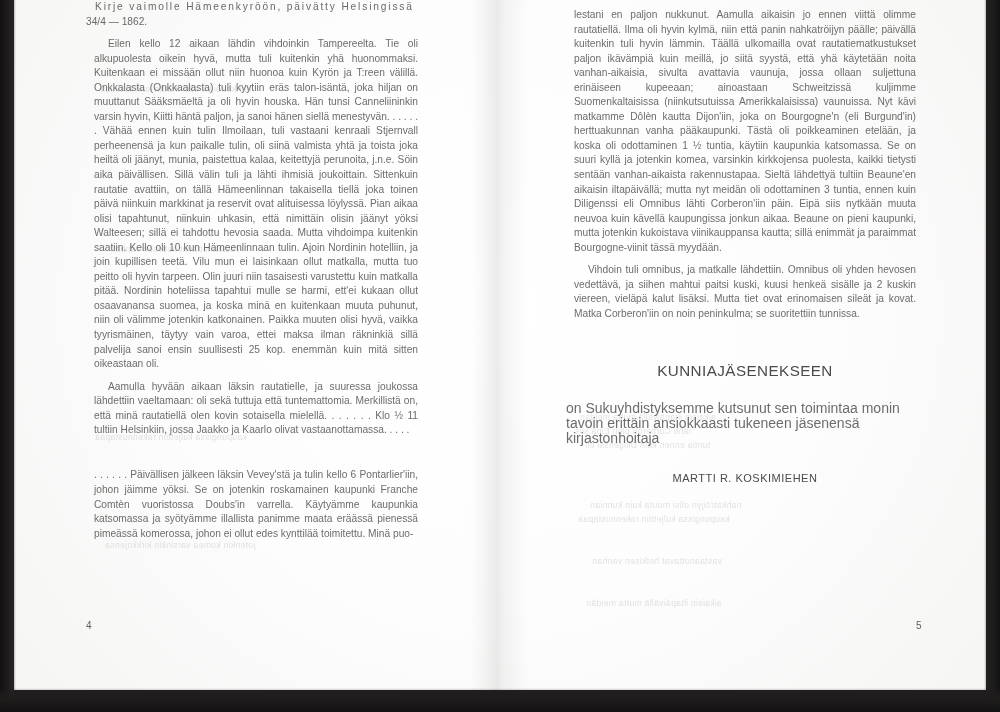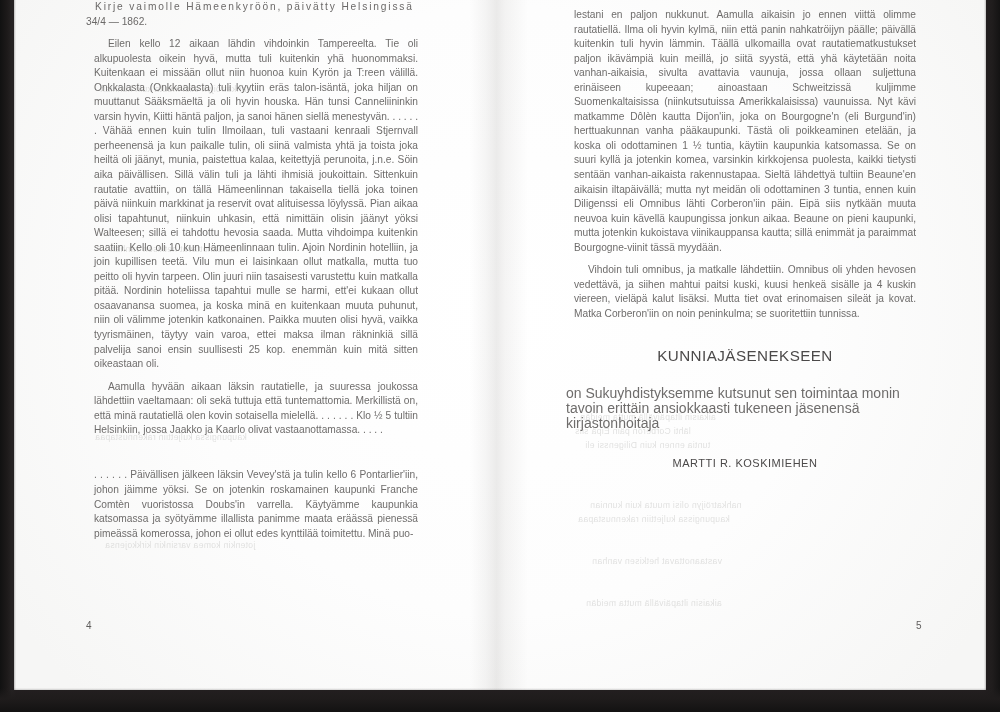--- a/index.html
+++ b/index.html
@@ -120,21 +120,21 @@
     font-size: 10.2px;
     line-height: 14.55px;
     letter-spacing: 0px;
     color: #6b6968;
     margin: 0;
   }
 
   .gap-small { height: 14.55px; }
 
   
-  .honor-block { margin-top: 26px; }
+  .honor-block { margin-top: 41px; }
   .honor-title {
     font-size: 15.2px;
     letter-spacing: .45px;
     color: #4b4949;
     text-align: center;
     margin: 0 0 22px 0;
     font-family: "Liberation Sans", sans-serif;
   }
   .honor-intro {
     font-size: 14px;
@@ -188,41 +188,41 @@
     <div class="bleed" style="left:586px; top:598px;">aikaisin iltapäivällä mutta meidän</div>
   </div>
 
   <div class="page page-left">
 
     <div>
       <div class="letter-head">Kirje vaimolle Hämeenkyröön, päivätty Helsingissä</div>
       <div class="letter-head-cont">34/4 — 1862.</div>
       <div class="body-text">
         <p class="indent">Eilen kello 12 aikaan lähdin vihdoinkin Tampereelta. Tie oli alkupuolesta oikein hyvä, mutta tuli kuitenkin yhä huonommaksi. Kuitenkaan ei missään ollut niin huonoa kuin Kyrön ja T:reen välillä. Onkkalasta (Onkkaalasta) tuli kyytiin eräs talon-isäntä, joka hiljan on muuttanut Sääksmäeltä ja oli hyvin houska. Hän tunsi Canneliininkin varsin hyvin, Kiitti häntä paljon, ja sanoi hänen siellä menestyvän. . . . . . . Vähää ennen kuin tulin Ilmoilaan, tuli vastaani kenraali Stjernvall perheenensä ja kun paikalle tulin, oli siinä valmista yhtä ja toista joka heiltä oli jäänyt, munia, paistettua kalaa, keitettyjä perunoita, j.n.e. Söin aika päivällisen. Sillä välin tuli ja lähti ihmisiä joukoittain. Sittenkuin rautatie avattiin, on tällä Hämeenlinnan takaisella tiellä joka toinen päivä niinkuin markkinat ja reservit ovat alituisessa löylyssä. Pian aikaa olisi tapahtunut, niinkuin uhkasin, että nimittäin olisin jäänyt yöksi Walteesen; sillä ei tahdottu hevosia saada. Mutta vihdoimpa kuitenkin saatiin. Kello oli 10 kun Hämeenlinnaan tulin. Ajoin Nordinin hotelliin, ja join kupillisen teetä. Vilu mun ei laisinkaan ollut matkalla, mutta tuo peitto oli hyvin tarpeen. Olin juuri niin tasaisesti varustettu kuin matkalla pitää. Nordinin hoteliissa tapahtui mulle se harmi, ett'ei kukaan ollut osaavanansa suomea, ja koska minä en kuitenkaan muuta puhunut, niin oli välimme jotenkin katkonainen. Paikka muuten olisi hyvä, vaikka tyyrismäinen, täytyy vain varoa, ettei maksa ilman räkninkiä sillä palvelija sanoi ensin suullisesti 25 kop. enemmän kuin mitä sitten oikeastaan oli.</p>
-        <p class="indent">Aamulla hyvään aikaan läksin rautatielle, ja suuressa joukossa lähdettiin vaeltamaan: oli sekä tuttuja että tuntemattomia. Merkillistä on, että minä rautatiellä olen kovin sotaisella mielellä. . . . . . . Klo ½ 5 tultiin Helsinkiin, jossa Jaakko ja Kaarlo olivat vastaanottamassa. . . . .</p>
+        <p class="indent">Aamulla hyvään aikaan läksin rautatielle, ja suuressa joukossa lähdettiin vaeltamaan: oli sekä tuttuja että tuntemattomia. Merkillistä on, että minä rautatiellä olen kovin sotaisella mielellä. . . . . . . Klo ½ 11 tultiin Helsinkiin, jossa Jaakko ja Kaarlo olivat vastaanottamassa. . . . .</p>
       </div>
     </div>
 
     <div class="gap-small"></div>
 
     <div>
       <div class="body-text">
         <p>. . . . . . Päivällisen jälkeen läksin Vevey'stä ja tulin kello 6 Pontarlier'iin, johon jäimme yöksi. Se on jotenkin roskamainen kaupunki Franche Comtèn vuoristossa Doubs'in varrella. Käytyämme kaupunkia katsomassa ja syötyämme illallista panimme maata eräässä pienessä pimeässä komerossa, johon ei ollut edes kynttilää toimitettu. Minä puo-</p>
       </div>
     </div>
 
   </div>
 
   <div class="folio folio-left">4</div>
 
   <div class="page page-right">
 
     <div class="body-text">
       <p>lestani en paljon nukkunut. Aamulla aikaisin jo ennen viittä olimme rautatiellä. Ilma oli hyvin kylmä, niin että panin nahkatröijyn päälle; päivällä kuitenkin tuli hyvin lämmin. Täällä ulkomailla ovat rautatiematkustukset paljon ikävämpiä kuin meillä, jo siitä syystä, että yhä käytetään noita vanhan-aikaisia, sivulta avattavia vaunuja, jossa ollaan suljettuna erinäiseen kupeeaan; ainoastaan Schweitzissä kuljimme Suomenkaltaisissa (niinkutsutuissa Amerikkalaisissa) vaunuissa. Nyt kävi matkamme Dôlèn kautta Dijon'iin, joka on Bourgogne'n (eli Burgund'in) herttuakunnan vanha pääkaupunki. Tästä oli poikkeaminen etelään, ja koska oli odottaminen 1 ½ tuntia, käytiin kaupunkia katsomassa. Se on suuri kyllä ja jotenkin komea, varsinkin kirkkojensa puolesta, kaikki tietysti sentään vanhan-aikaista rakennustapaa. Sieltä lähdettyä tultiin Beaune'en aikaisin iltapäivällä; mutta nyt meidän oli odottaminen 3 tuntia, ennen kuin Diligenssi eli Omnibus lähti Corberon'iin päin. Eipä siis nytkään muuta neuvoa kuin kävellä kaupungissa jonkun aikaa. Beaune on pieni kaupunki, mutta jotenkin kukoistava viinikauppansa kautta; sillä enimmät ja paraimmat Bourgogne-viinit tässä myydään.</p>
-      <p class="indent">Vihdoin tuli omnibus, ja matkalle lähdettiin. Omnibus oli yhden hevosen vedettävä, ja siihen mahtui paitsi kuski, kuusi henkeä sisälle ja 4 kuskin viereen, vieläpä kalut lisäksi. Mutta tiet ovat erinomaisen sileät ja kovat. Matka Corberon'iin on noin peninkulma; se suoritettiin tunnissa.</p>
+      <p class="indent">Vihdoin tuli omnibus, ja matkalle lähdettiin. Omnibus oli yhden hevosen vedettävä, ja siihen mahtui paitsi kuski, kuusi henkeä sisälle ja 2 kuskin viereen, vieläpä kalut lisäksi. Mutta tiet ovat erinomaisen sileät ja kovat. Matka Corberon'iin on noin peninkulma; se suoritettiin tunnissa.</p>
     </div>
 
     <div class="honor-block">
       <div class="honor-title">KUNNIAJÄSENEKSEEN</div>
       <div class="honor-intro">on Sukuyhdistyksemme kutsunut sen toimintaa monin tavoin erittäin ansiokkaasti tukeneen jäsenensä kirjastonhoitaja</div>
       <div class="honor-name">MARTTI R. KOSKIMIEHEN</div>
     </div>
 
   </div>
 

